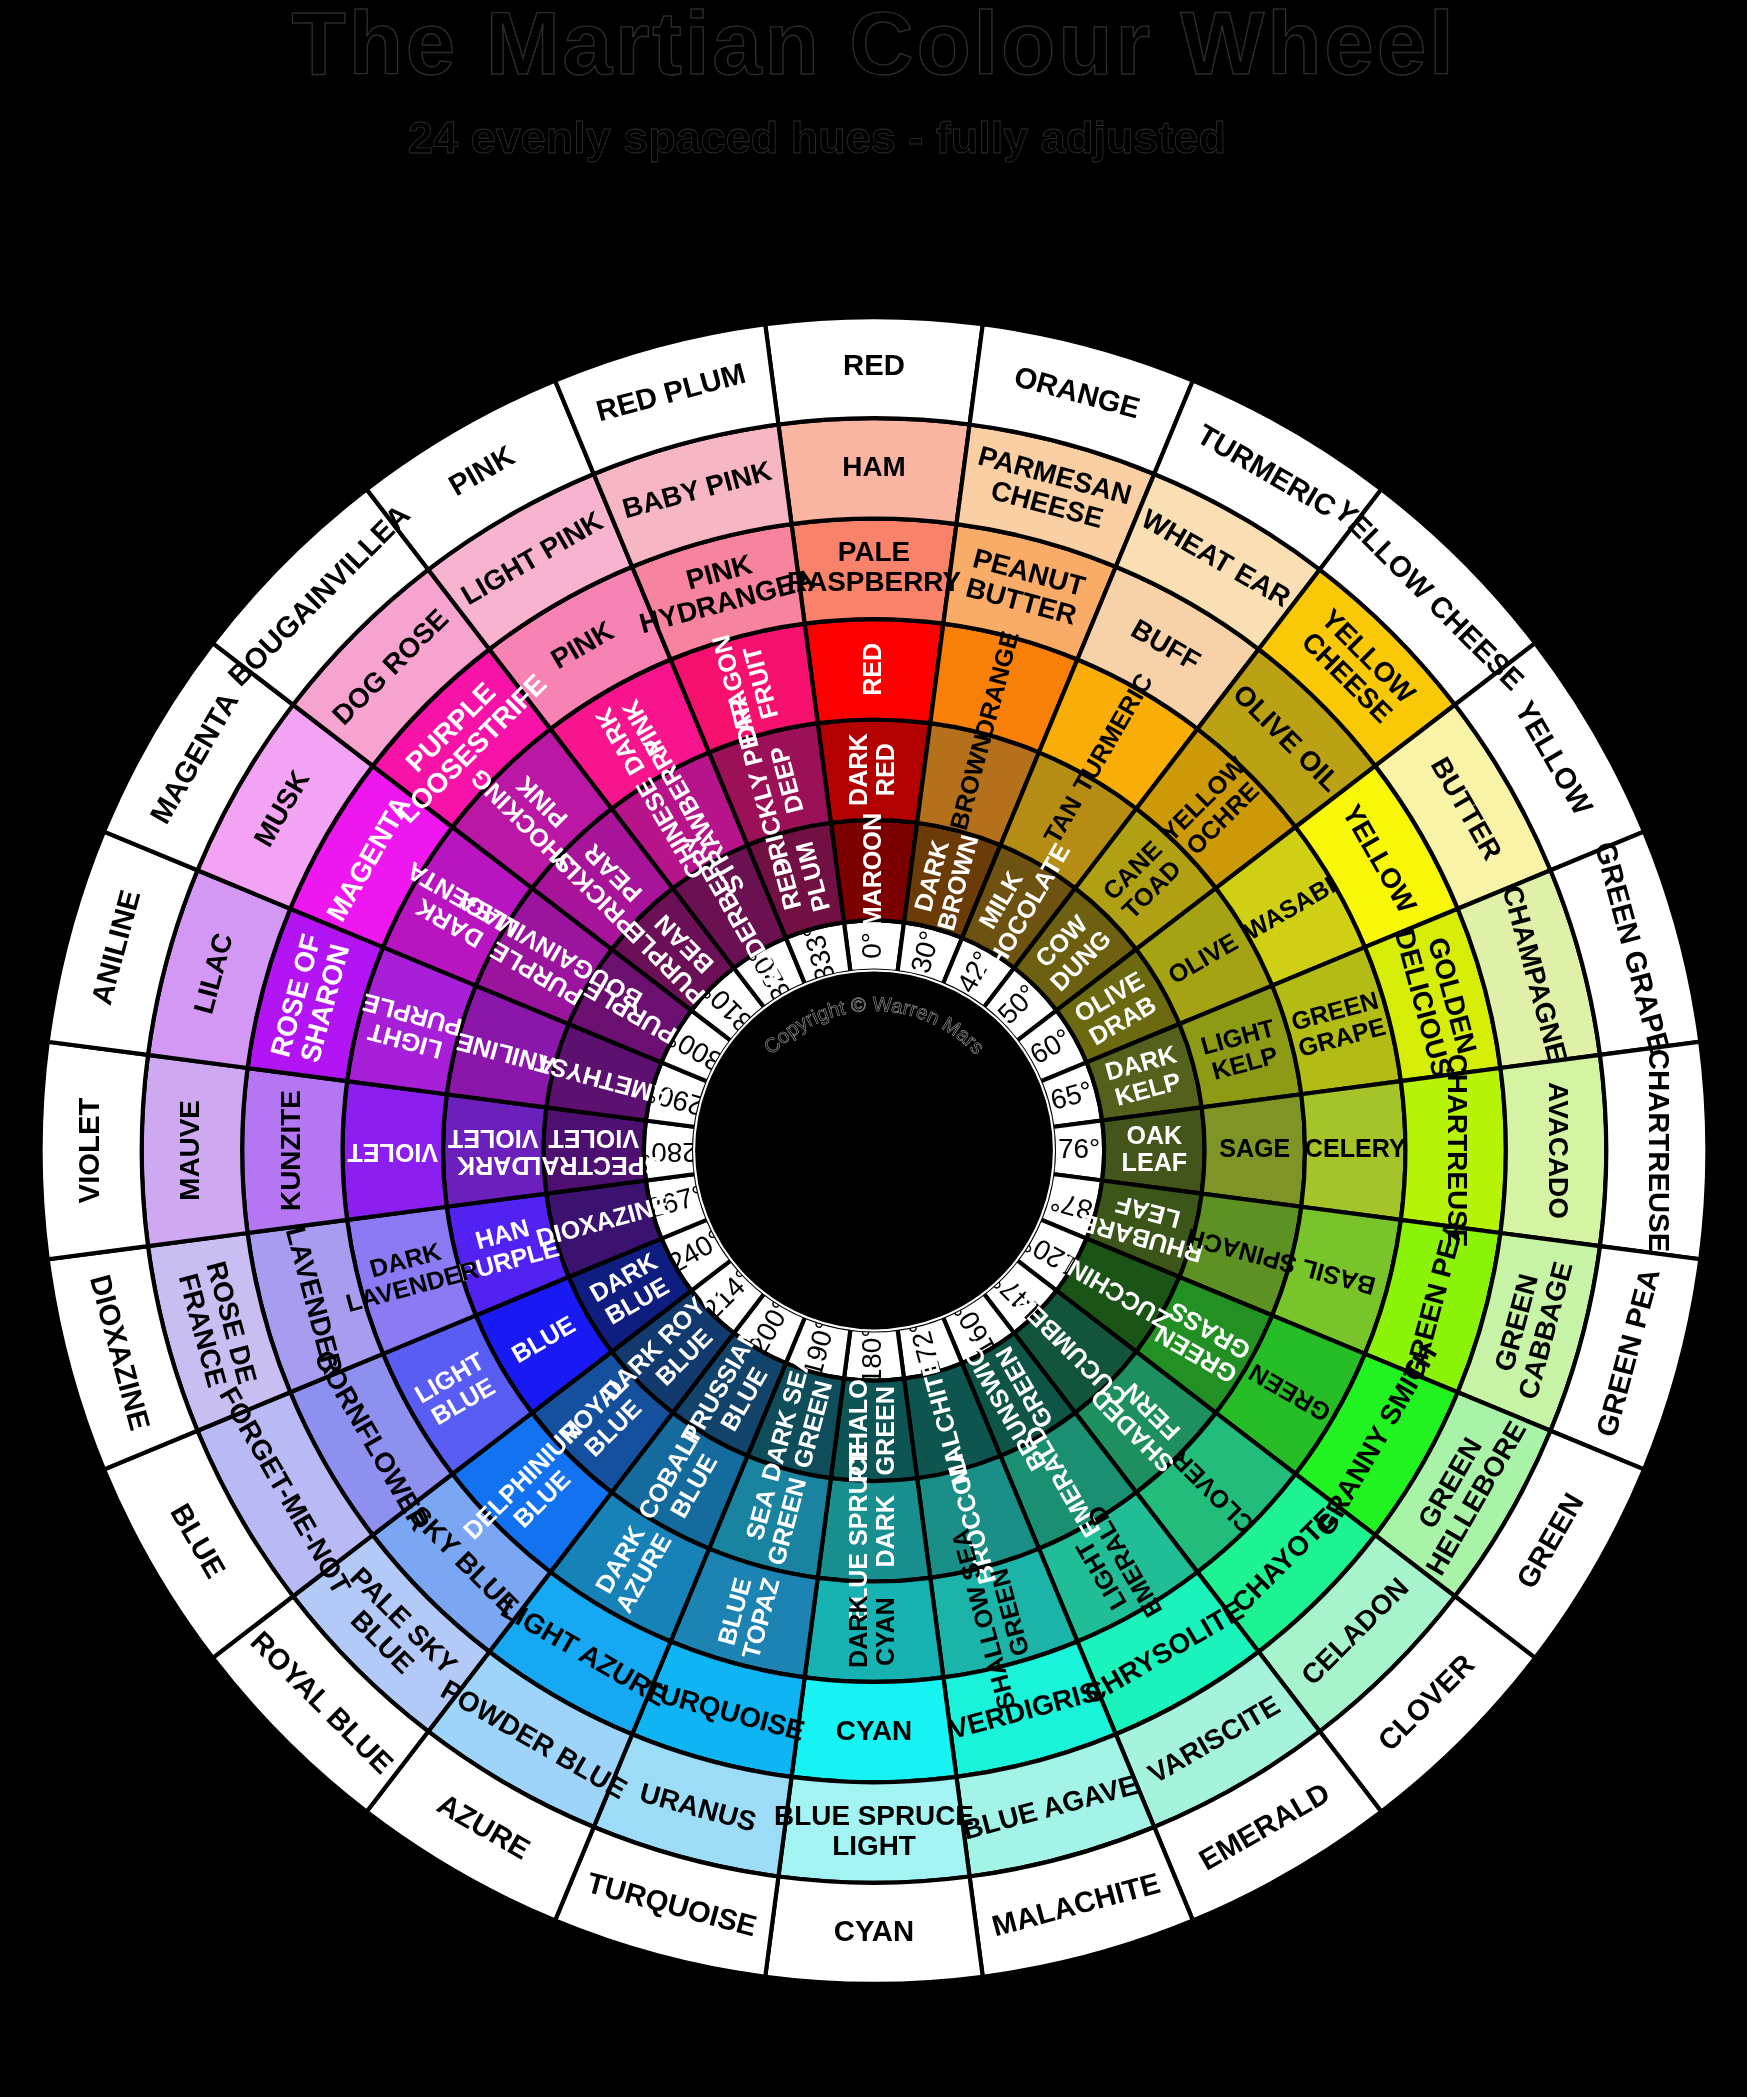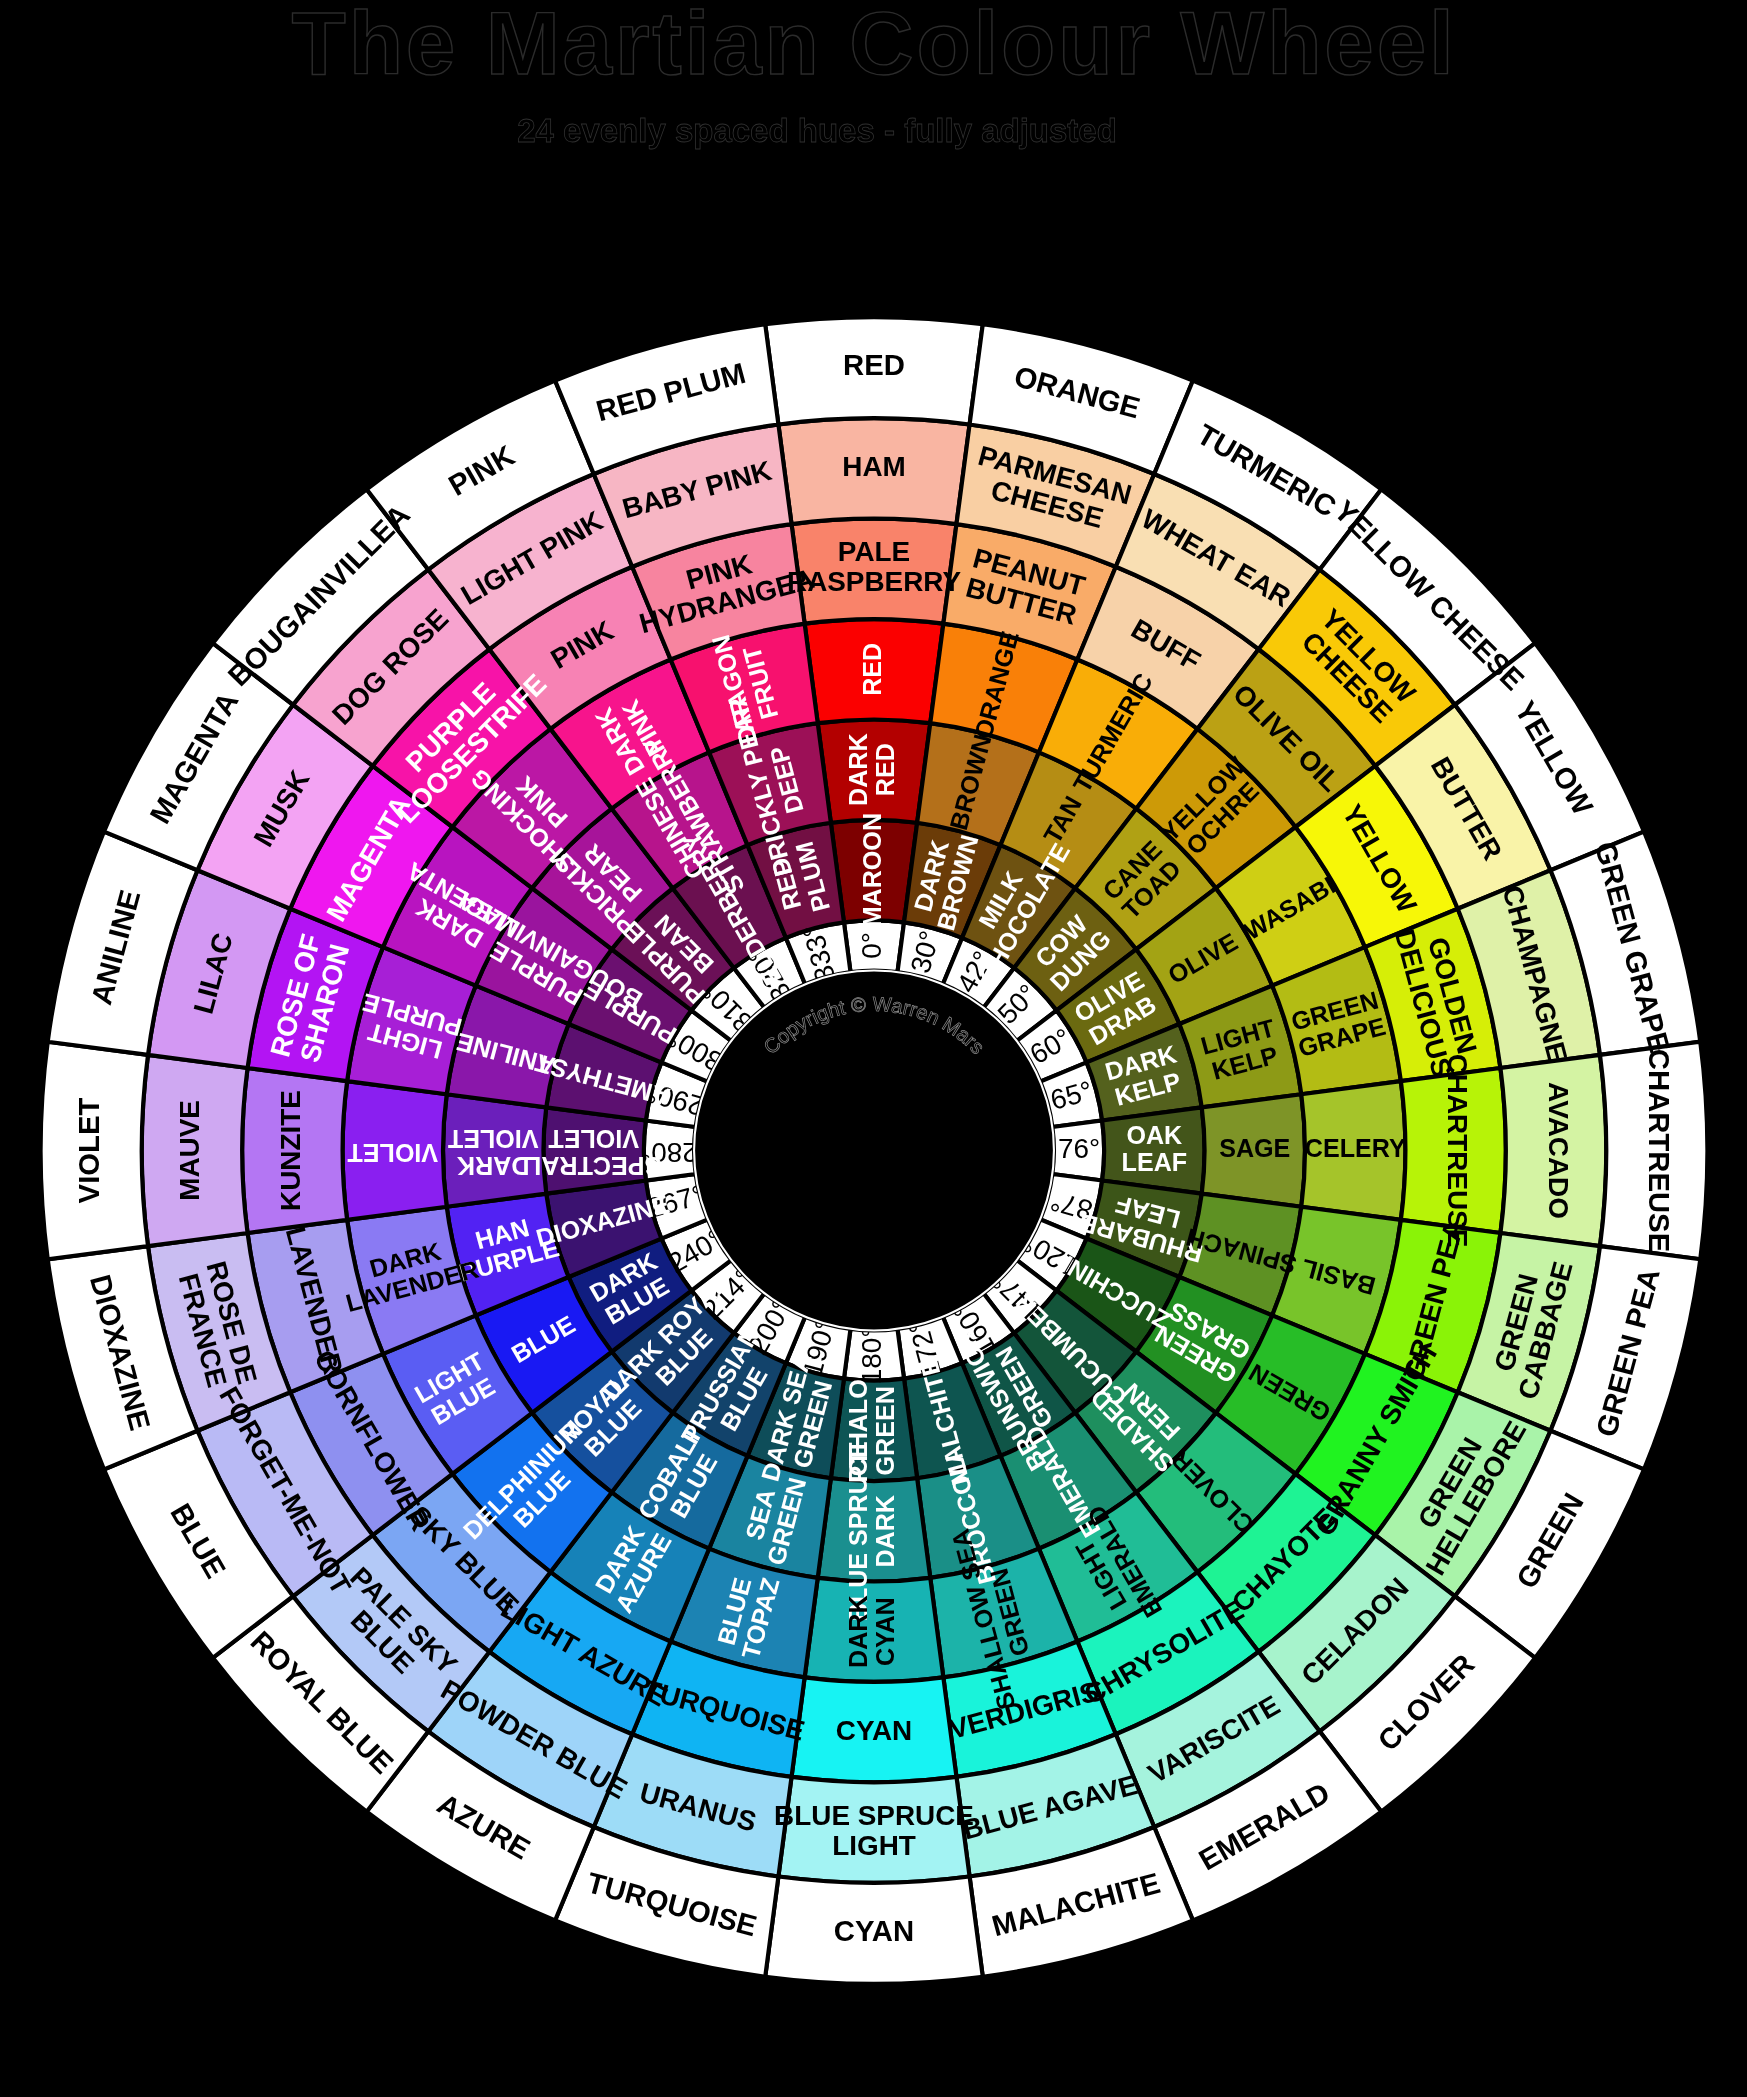--- a/index.html
+++ b/index.html
@@ -8,21 +8,21 @@
   #page{position:relative;width:1748px;height:2097px;background:#000;}
   #title{
     position:absolute;left:0;top:-8.4px;width:1748px;text-align:center;
     font-size:89px;font-weight:700;letter-spacing:2.8px;
     color:#000;-webkit-text-stroke:1.4px #2b2b2b;
     text-shadow:0 0 0.7px #3a3a3a;
     font-family:"Liberation Sans","DejaVu Sans",sans-serif;
   }
   #subtitle{
     position:absolute;left:0;top:112px;width:1634px;text-align:center;
-    font-size:33px;font-weight:700;color:#000;-webkit-text-stroke:0.8px #303030;
+    font-size:45px;font-weight:700;color:#000;-webkit-text-stroke:0.8px #303030;
     font-family:"Liberation Sans","DejaVu Sans",sans-serif;
   }
   #wheel{position:absolute;left:0;top:209px;width:1748px;height:1883px;}
   svg{display:block;}
   .seg{stroke:#000;stroke-width:6;}
   .lbl{font-family:"Liberation Sans","DejaVu Sans",sans-serif;
        font-weight:700;text-anchor:middle;dominant-baseline:middle;}
   .deg{font-family:"Liberation Sans","DejaVu Sans",sans-serif;
        font-weight:400;text-anchor:middle;dominant-baseline:middle;fill:#000;}
   .hub{fill:#000;stroke:#fff;stroke-width:3;}

